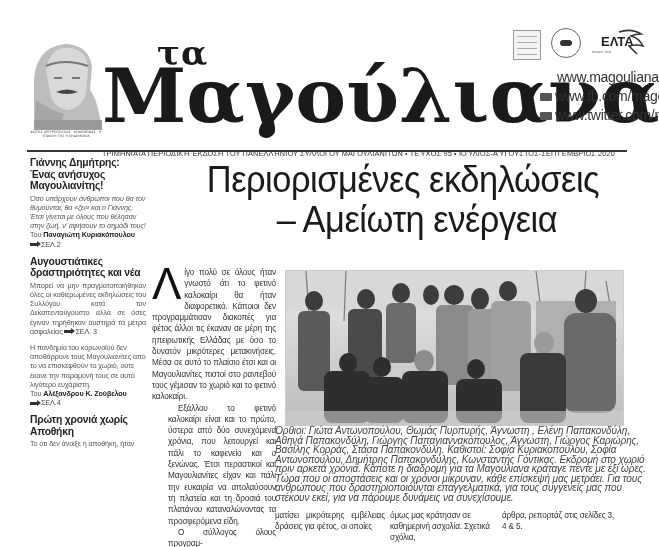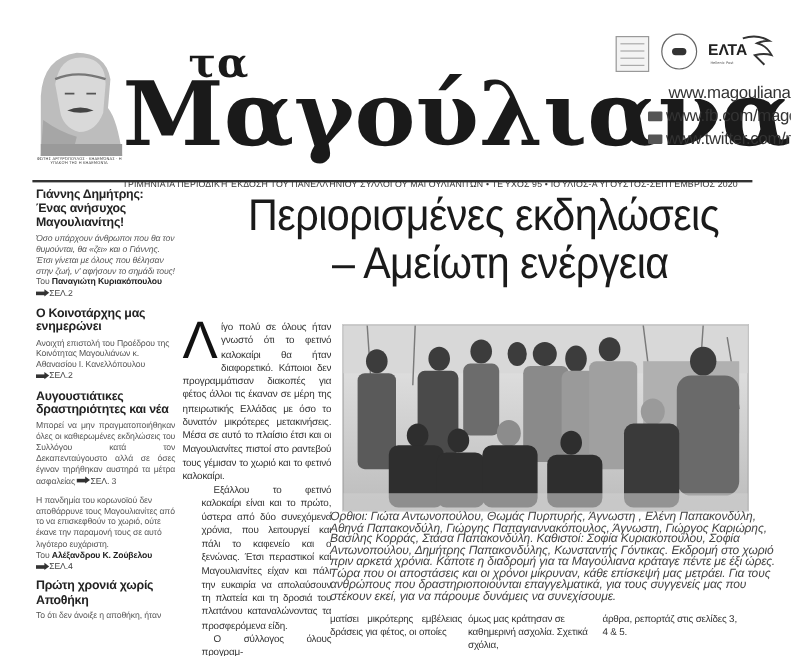--- a/index.html
+++ b/index.html
@@ -13,21 +13,21 @@
   .portrait-caption { position: absolute; left: 0; top: 90px; width: 72px; font-size: 3.2px; line-height: 4px; text-align: center; color: #444; letter-spacing: 0.1px; text-transform: uppercase; }
 
   .title-ta { position: absolute; left: 157px; top: 36px; font-family: "DejaVu Serif", serif; font-weight: 700; font-size: 34px; line-height: 34px; color: #1a1a1a; letter-spacing: 1px; }
   .title-main { position: absolute; left: 102px; top: 56px; font-family: "DejaVu Serif", serif; font-weight: 900; font-size: 74px; line-height: 80px; color: #1a1a1a; letter-spacing: 0px; transform: scaleX(1.03); transform-origin: left top; }
 
   .badges { position: absolute; left: 513px; top: 26px; width: 140px; height: 36px; }
   .badge-stamp { position: absolute; left: 0; top: 4px; width: 28px; height: 30px; border: 1px solid #999; background: #f3f3f3; }
   .badge-stamp div { height: 1px; background: #aaa; margin: 5px 3px 0 3px; }
   .badge-circle { position: absolute; left: 38px; top: 2px; width: 30px; height: 30px; border-radius: 50%; border: 1.5px solid #666; }
   .badge-circle::after { content: ""; position: absolute; left: 8px; top: 11px; width: 12px; height: 6px; background: #333; border-radius: 3px; }
-  .badge-elta { position: absolute; left: 77px; top: 8px; font-family: "Liberation Sans", sans-serif; font-weight: bold; font-size: 13px; color: #222; }
+  .badge-elta { position: absolute; left: 88px; top: 8px; font-family: "Liberation Sans", sans-serif; font-weight: bold; font-size: 13px; color: #222; }
   .badge-elta-sub { position: absolute; left: 79px; top: 24px; font-size: 3px; color: #555; }
   .badge-wing { position: absolute; left: 104px; top: 0px; width: 28px; height: 30px; }
 
   .links { position: absolute; left: 540px; top: 68px; width: 119px; }
   .link-row { position: relative; height: 19px; font-family: "Liberation Sans", sans-serif; font-size: 14px; line-height: 19px; color: #333; letter-spacing: -0.3px; white-space: nowrap; }
   .link-row .icon { display: inline-block; width: 12px; height: 8px; background: #555; vertical-align: middle; margin-right: 3px; border-radius: 1px; }
   .link-row.web { padding-left: 17px; }
 
   .tagline { position: absolute; left: 102px; top: 149px; width: 556px; font-family: "Liberation Sans", sans-serif; font-size: 7.3px; letter-spacing: 0.15px; color: #333; white-space: nowrap; text-transform: uppercase; }
   .rule { position: absolute; left: 27px; top: 150px; width: 600px; height: 1.5px; background: #333; }
@@ -120,27 +120,20 @@
   <div class="sb-item">
     <div class="sb-head">Γιάννης Δημήτρης: Ένας ανήσυχος Μαγουλιανίτης!</div>
     <div class="sb-body italic">
       <span>Όσο υπάρχουν άνθρωποι που θα τον θυμούνται, θα «ζει» και ο Γιάννης. Έτσι γίνεται με όλους που θέλησαν στην ζωή, ν' αφήσουν το σημάδι τους!</span>
       <span style="font-style:normal">Του</span>
       <b style="font-style:normal">Παναγιώτη Κυριακόπουλου</b>
       <span class="sb-ref" style="font-style:normal"><span class="arrow"></span><span>ΣΕΛ.2</span></span>
     </div>
   </div>
 
-  <div class="sb-item">
-    <div class="sb-head">Ο Κοινοτάρχης μας ενημερώνει</div>
-    <div class="sb-body">
-      <span>Ανοιχτή επιστολή του Προέδρου της Κοινότητας Μαγουλιάνων κ. Αθανασίου Ι. Κανελλόπουλου</span><br>
-      <span class="sb-ref"><span class="arrow"></span><span>ΣΕΛ.2</span></span>
-    </div>
-  </div>
 
   <div class="sb-item">
     <div class="sb-head">Αυγουστιάτικες δραστηριότητες και νέα</div>
     <div class="sb-body" style="text-align:justify">
       <span>Μπορεί να μην πραγματοποιήθηκαν όλες οι καθιερωμένες εκδηλώσεις του Συλλόγου κατά τον Δεκαπενταύγουστο αλλά σε όσες έγιναν τηρήθηκαν αυστηρά τα μέτρα ασφαλείας</span>
       <span class="sb-ref"><span class="arrow"></span><span>ΣΕΛ. 3</span></span>
     </div>
   </div>
 
   <div class="sb-item">

